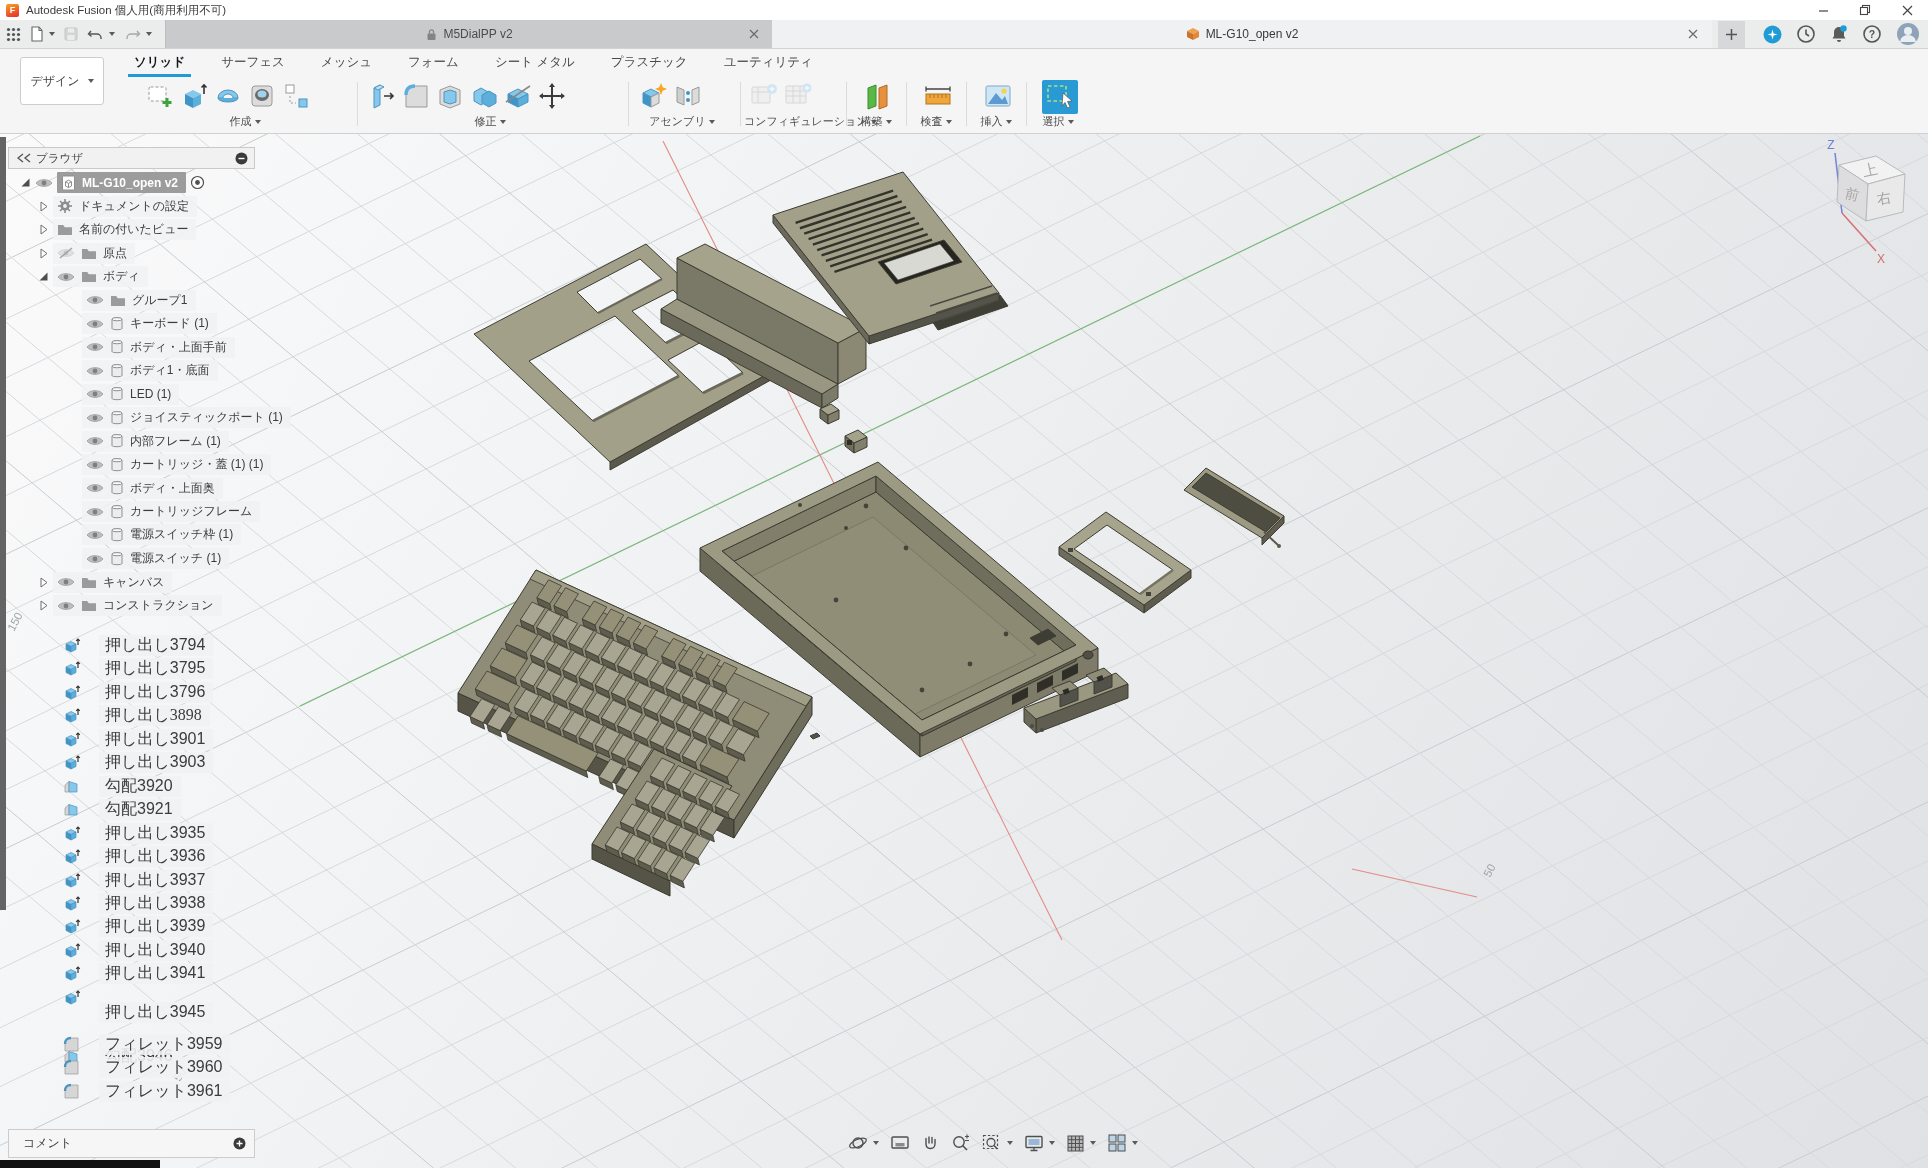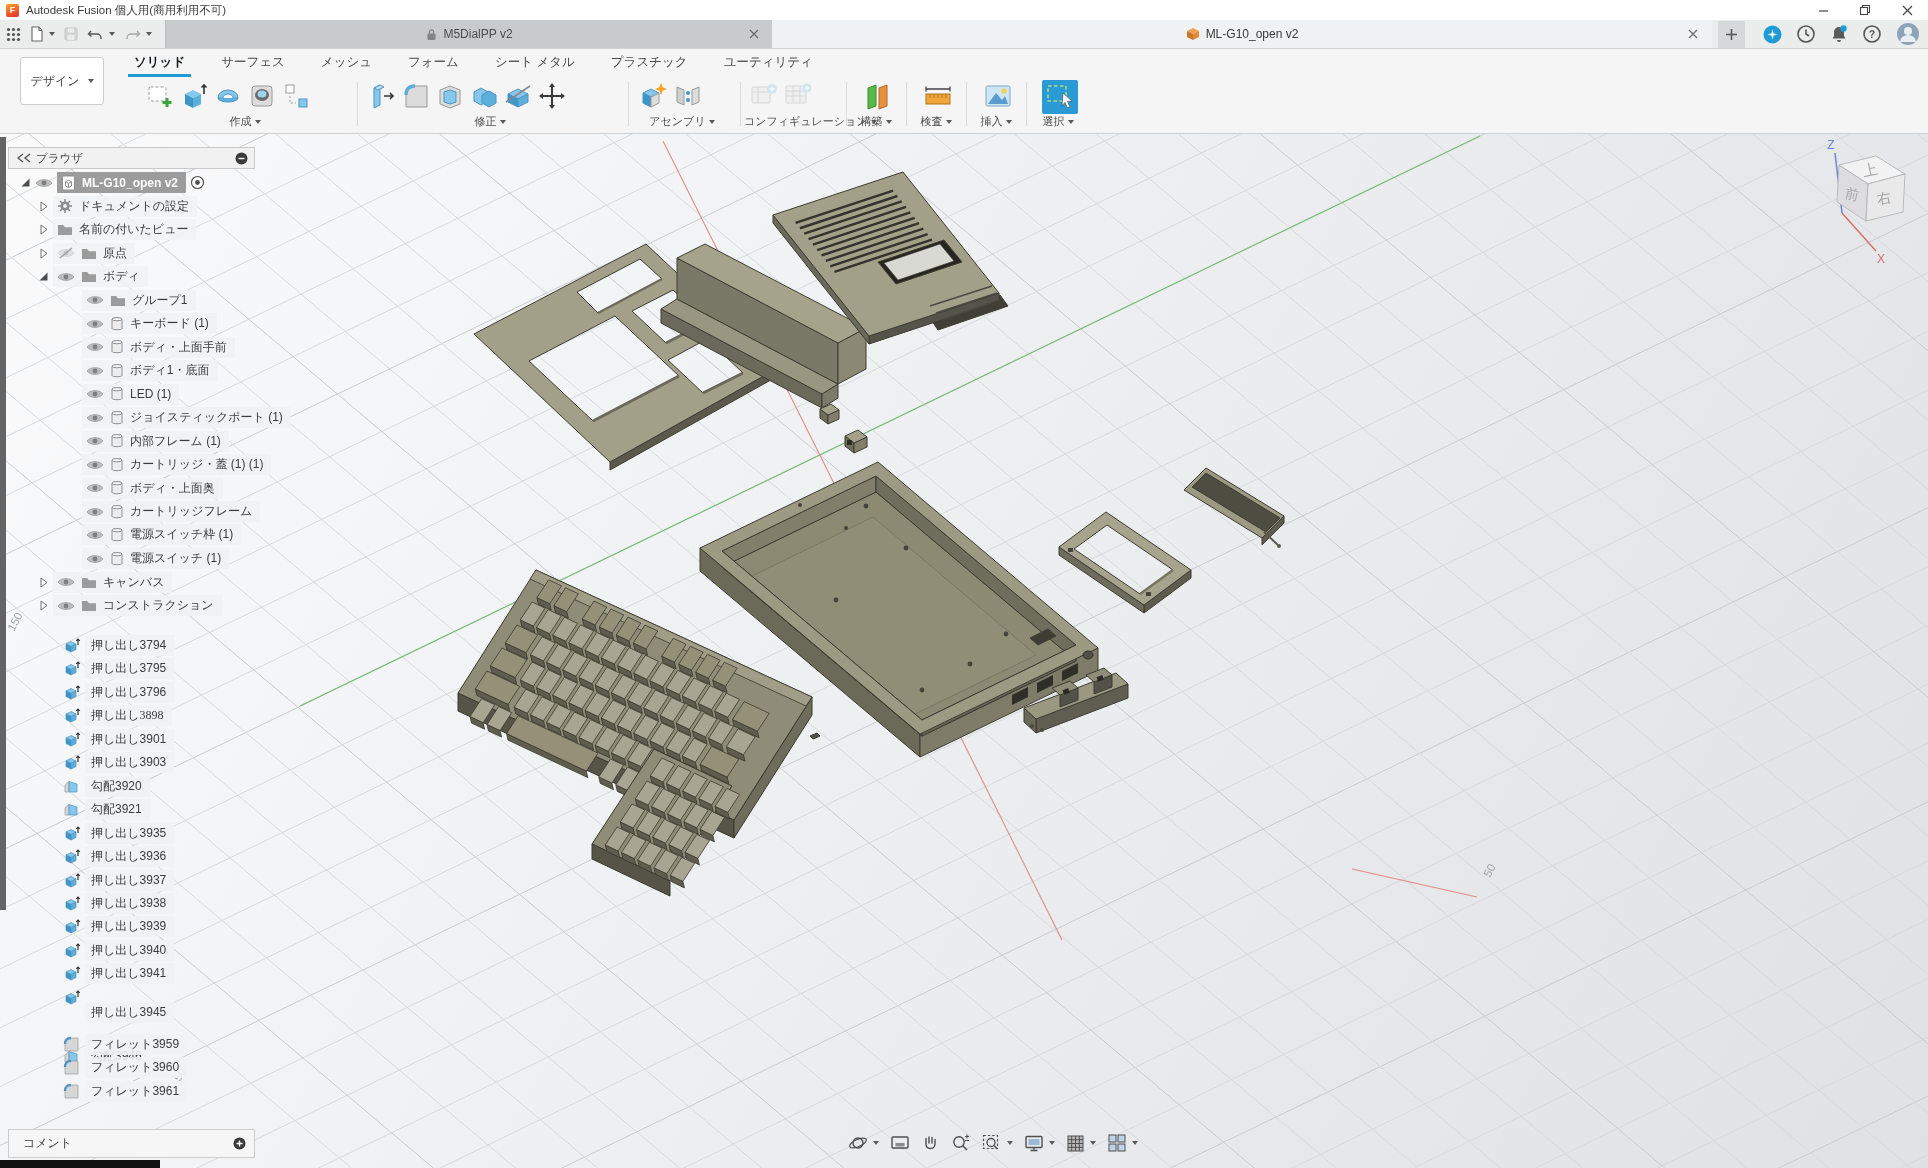--- a/index.html
+++ b/index.html
@@ -46,21 +46,21 @@
   .rg-divider{position:absolute;top:34px;width:1px;height:44px;background:#dadbdc;}
   .caret{display:inline-block;width:0;height:0;border-left:3.5px solid transparent;border-right:3.5px solid transparent;
          border-top:4px solid #5a5a5a;vertical-align:middle;margin-left:3px;}
   .dim{opacity:.4;}
   
   .browser-header{position:absolute;left:8px;top:147px;width:245px;height:20px;background:#f1f1f2;
                   border:1px solid #c9c9ca;display:flex;align-items:center;z-index:20;font-size:11.5px;color:#444;}
   .trow{position:absolute;display:flex;align-items:center;gap:4px;height:21px;font-size:12px;color:#3c3c3c;white-space:nowrap;z-index:20;}
   .pill{display:inline-flex;align-items:center;background:rgba(240,241,242,0.88);padding:2px 8px 2px 4px;gap:6px;height:17px;border-radius:1px;}
   .pill.selected{background:#9c9c9c;color:#ffffff;font-weight:bold;}
-  .frow{position:absolute;display:flex;align-items:center;gap:4px;height:21px;font-size:12px;color:#3c3c3c;white-space:nowrap;z-index:20;}
+  .frow{position:absolute;display:flex;align-items:center;gap:18px;height:21px;font-size:16px;color:#3c3c3c;white-space:nowrap;z-index:20;}
   .left-scroll{position:absolute;left:0;top:137px;width:6px;height:773px;background:#646464;z-index:21;}
   
   .comment-bar{position:absolute;left:8px;top:1129px;width:245px;height:27px;background:#f6f6f7;
                border:1px solid #cccccd;display:flex;align-items:center;font-size:12px;color:#3c3c3c;z-index:20;}
   
   .dock{position:absolute;left:846px;top:1131px;display:flex;align-items:center;gap:7px;z-index:20;}
   .dock-btn{display:flex;align-items:center;gap:2px;padding:2px;}
   
   .viewcube-wrap{position:absolute;left:1800px;top:133px;z-index:20;}
   .black-strip{position:absolute;left:0;top:1160px;width:160px;height:8px;background:#111;z-index:25;}

